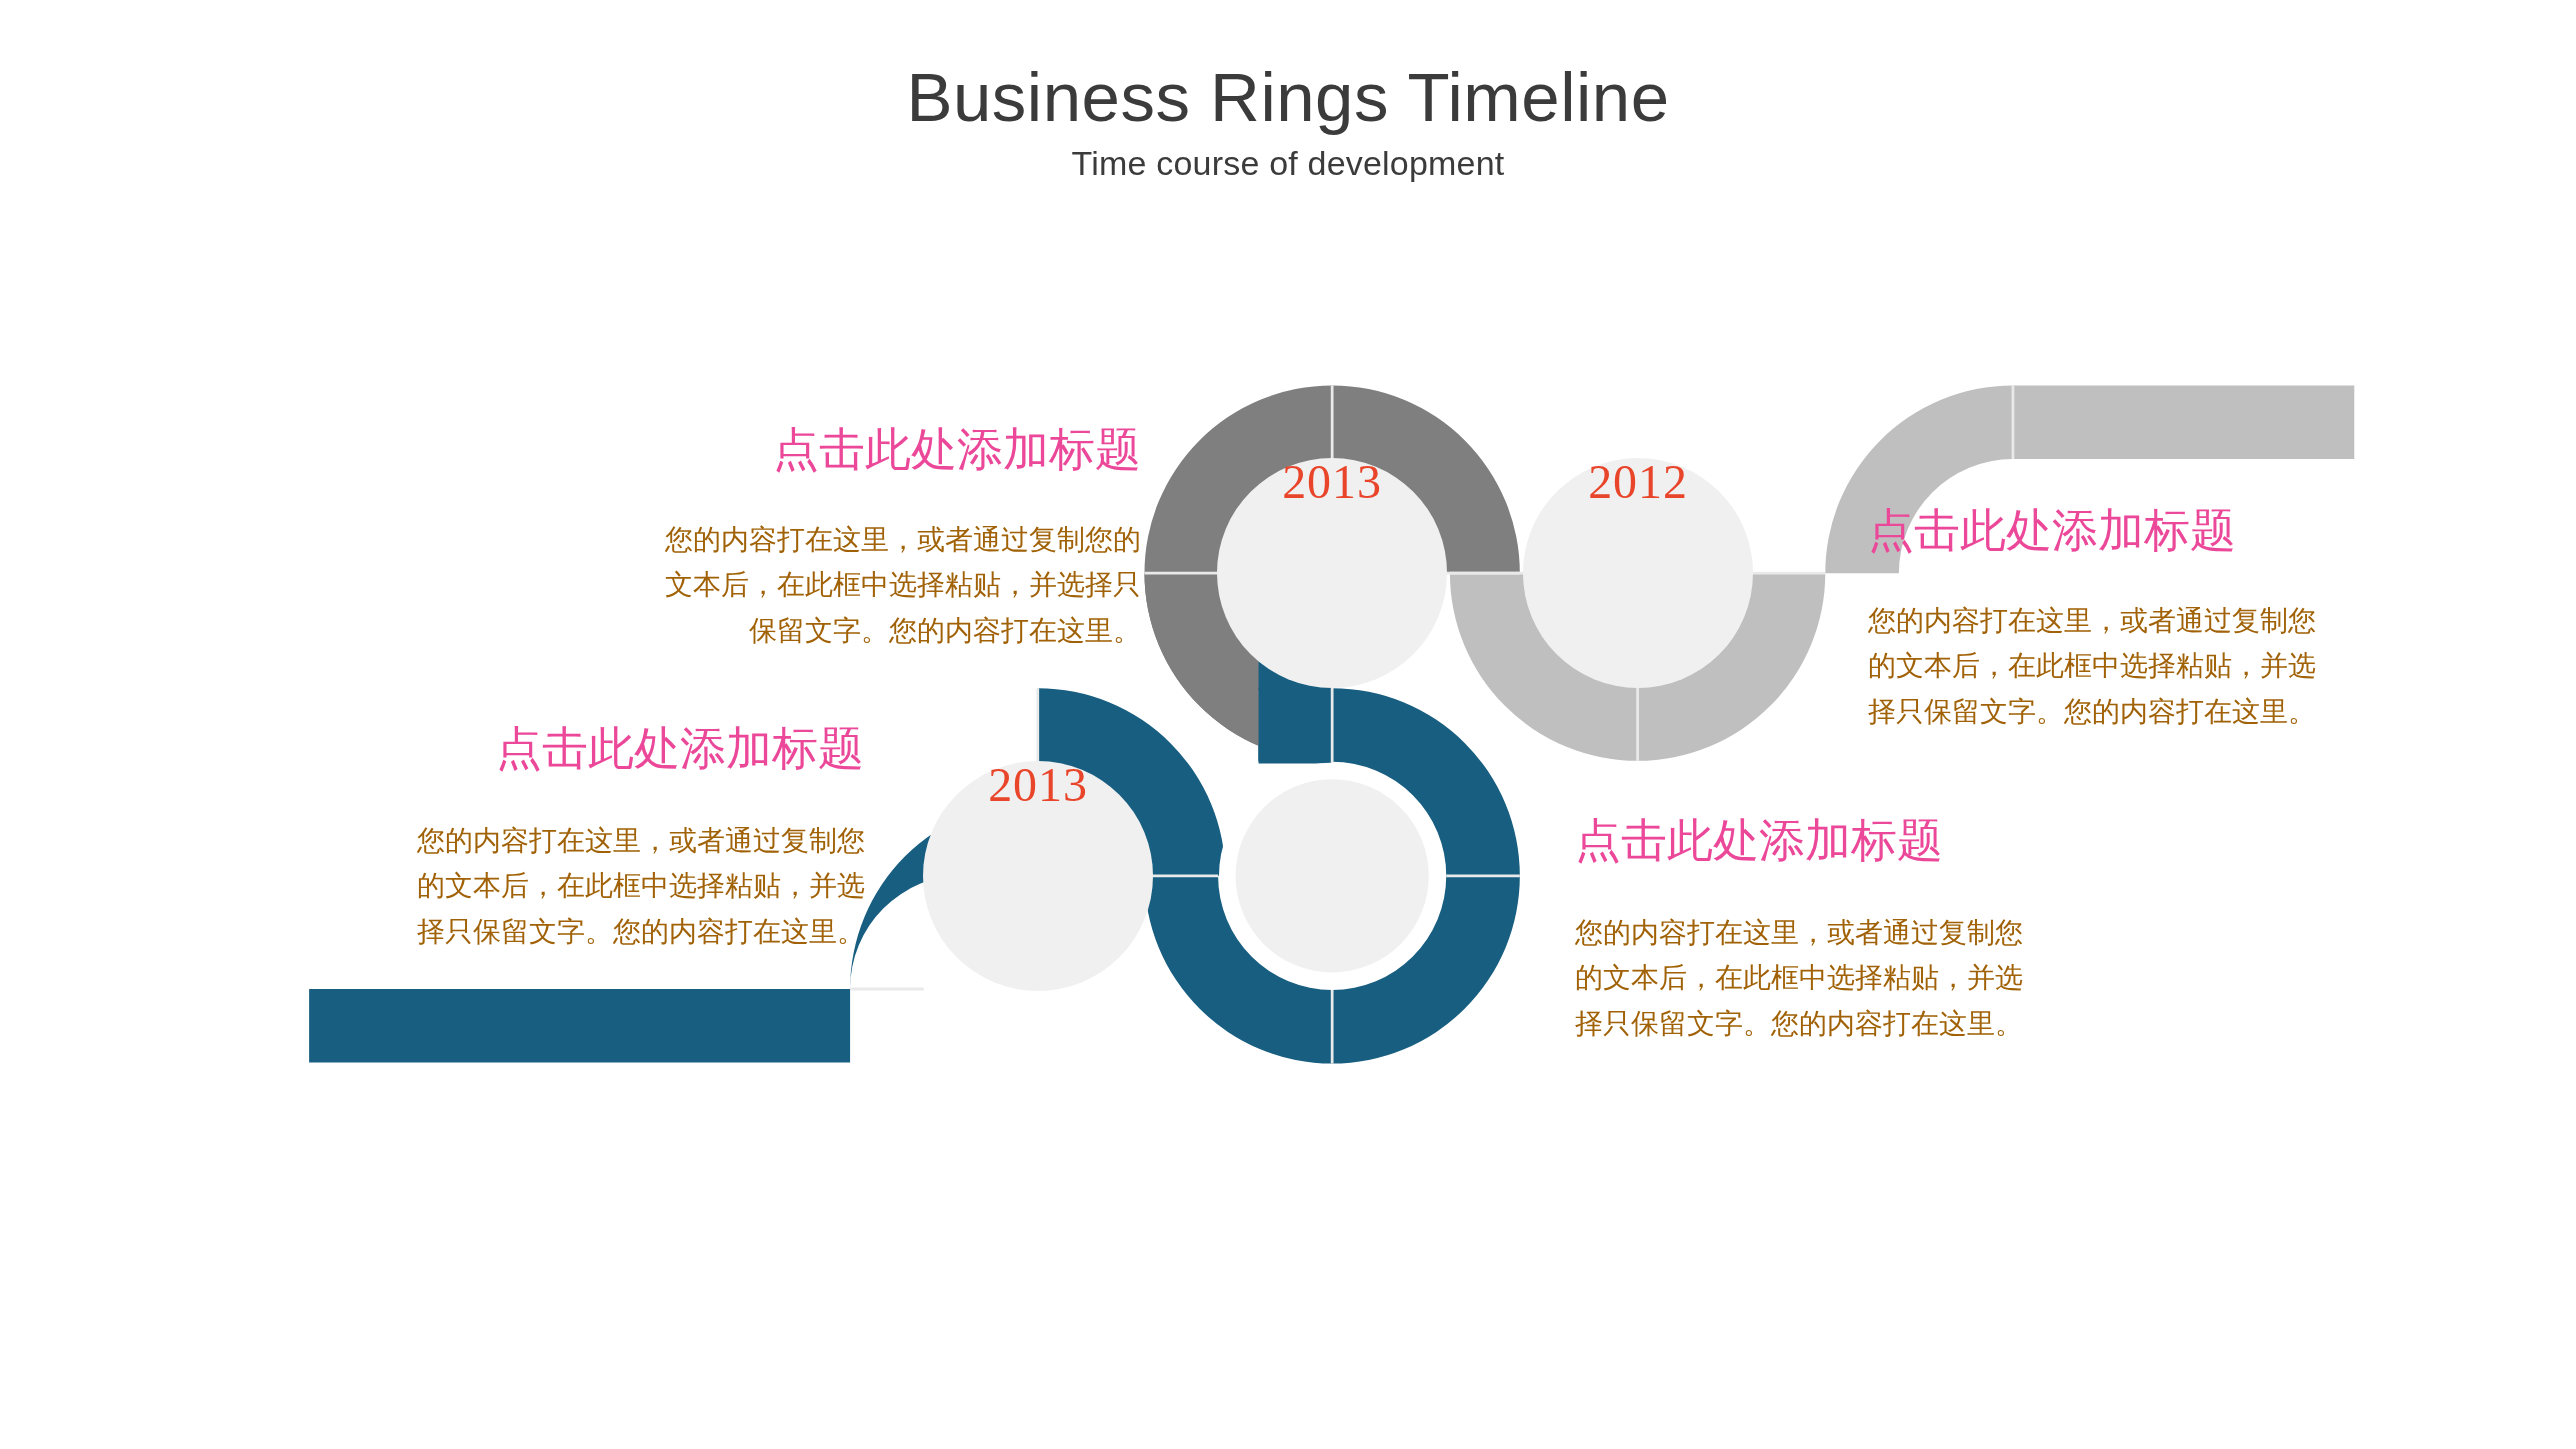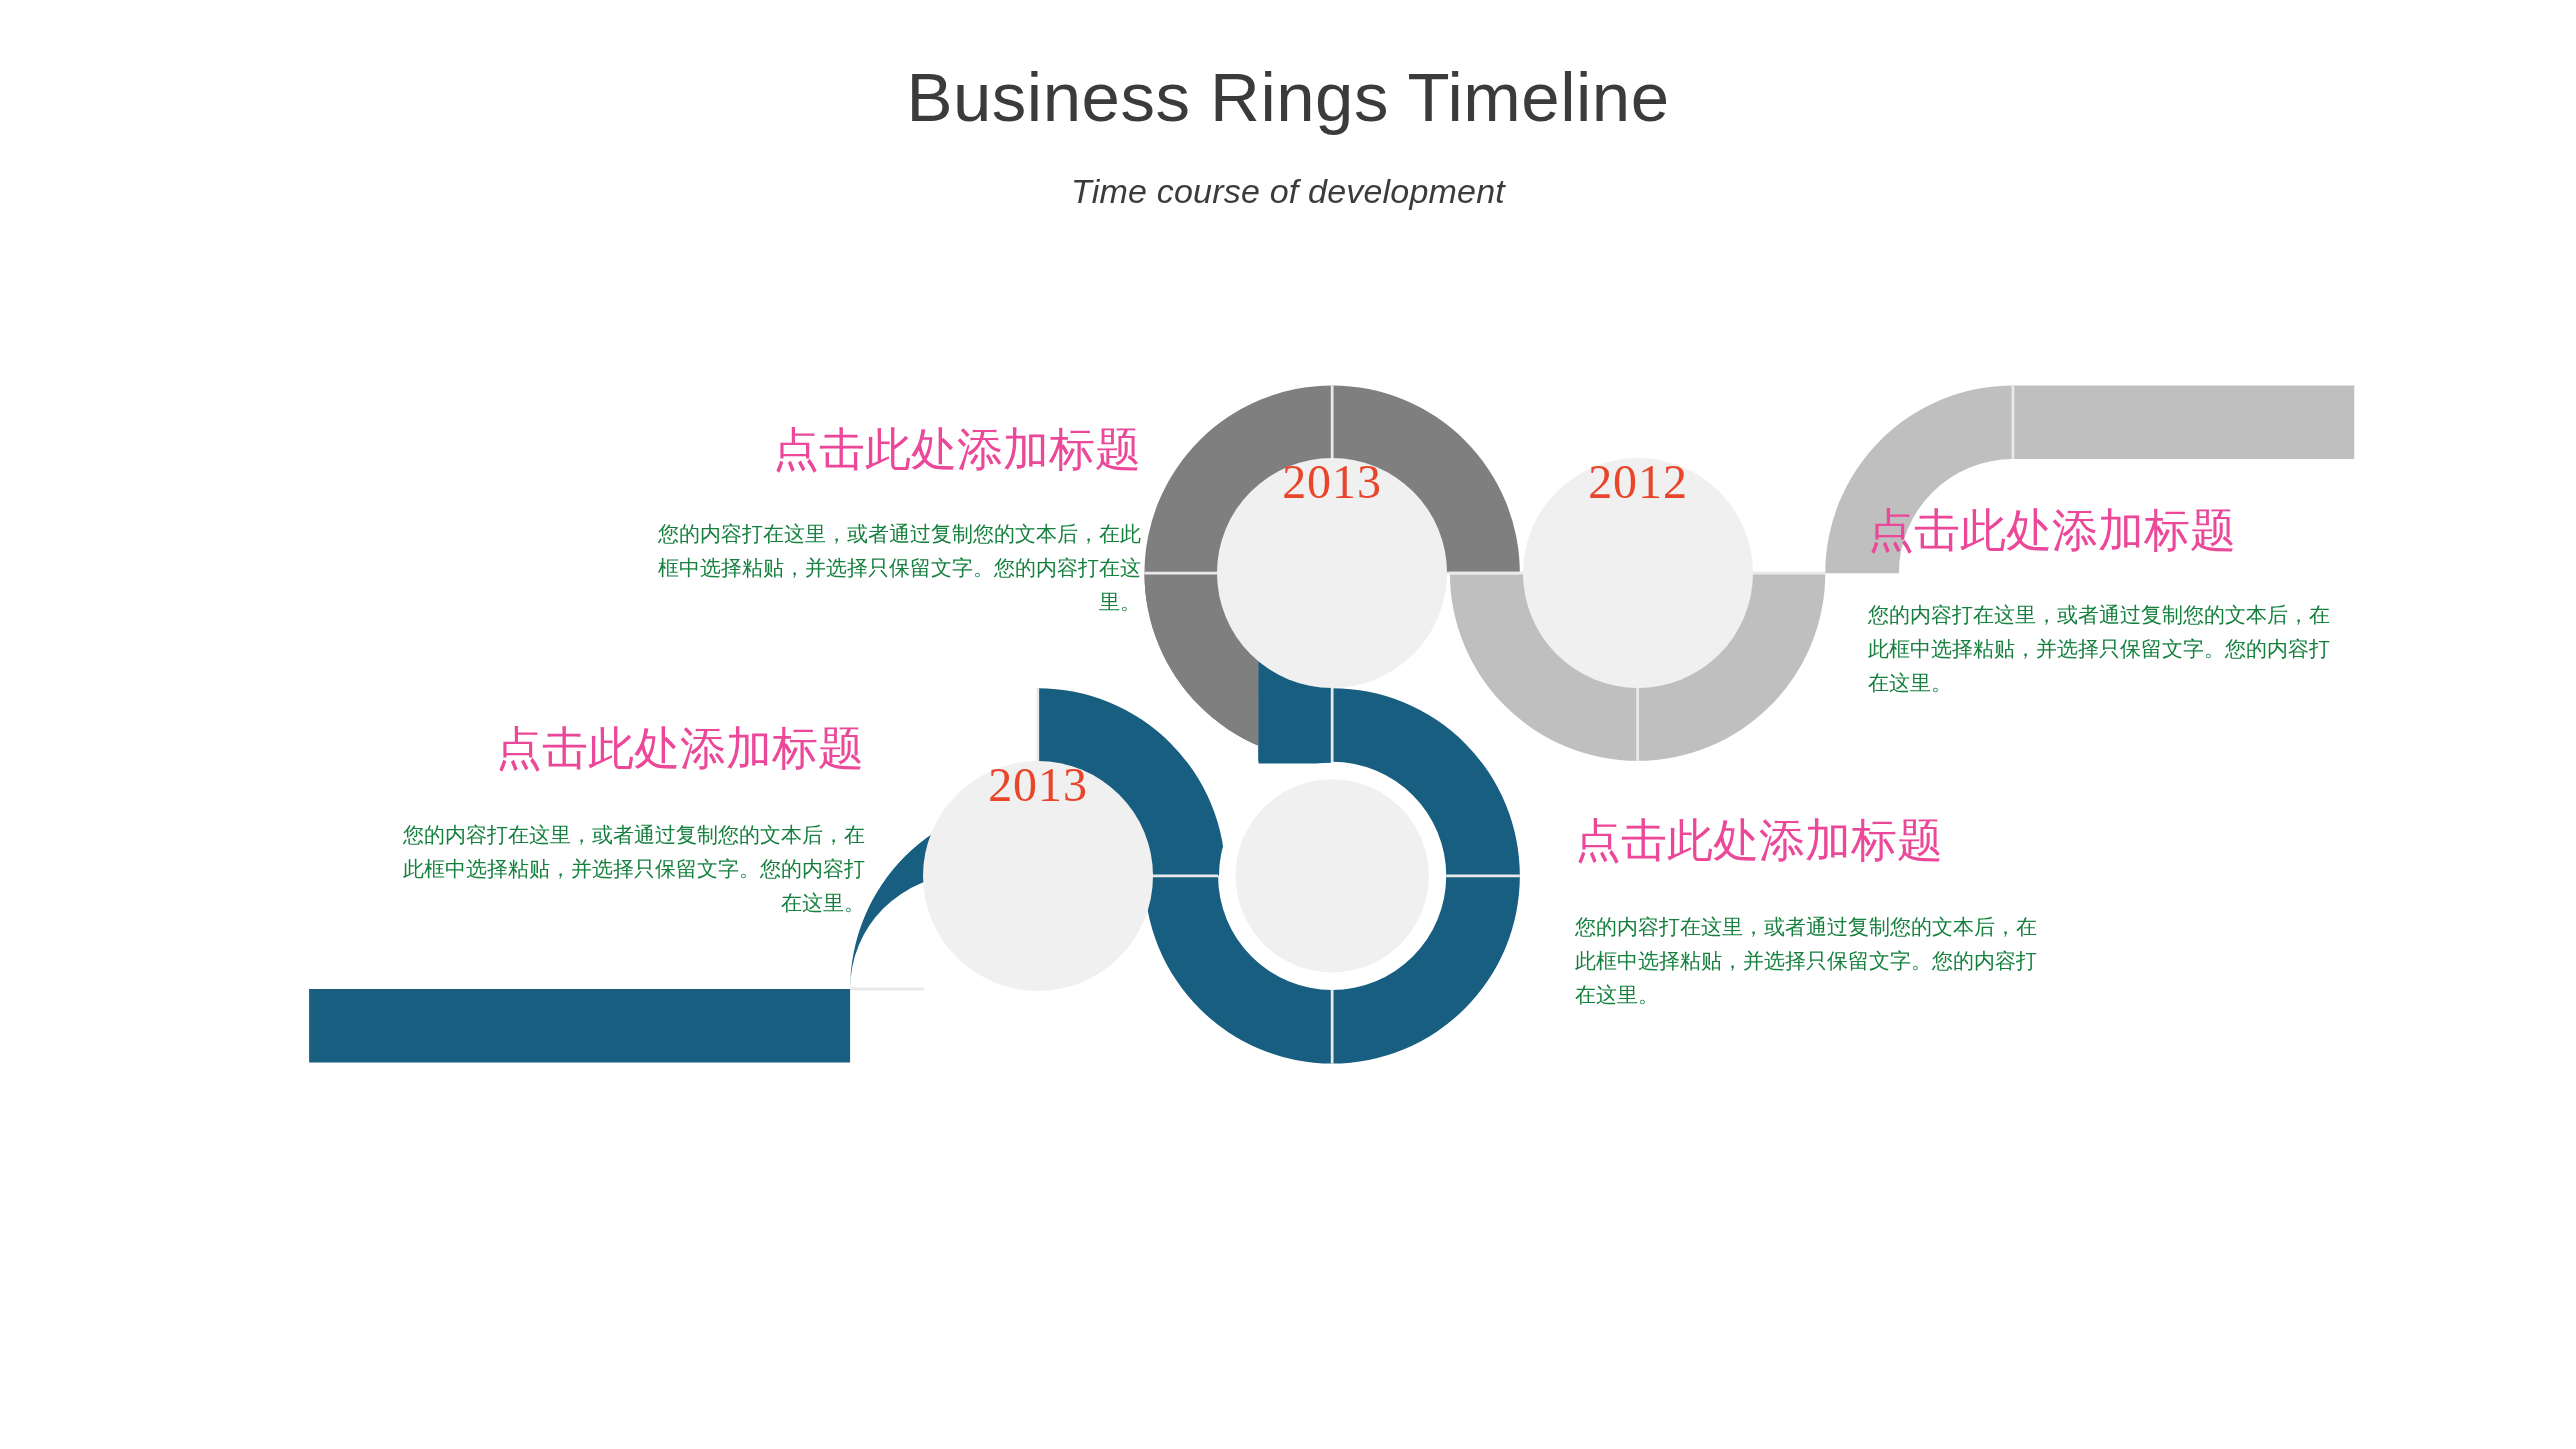--- a/index.html
+++ b/index.html
@@ -11,22 +11,21 @@
   #slide{position:absolute;left:0;top:0;width:2244px;height:1449px;background:#fff;}
 
   
   .hdr{position:absolute;left:0;top:0;width:2576px;text-align:center;}
   .hdr .title{
     font-size:69px;font-weight:400;color:#3b3b3b;letter-spacing:0.5px;
     line-height:1.0;margin-top:63px;
   }
   .hdr .subtitle{
     font-size:34px;font-weight:400;color:#3b3b3b;letter-spacing:0.2px;
-    margin-top:40px;
-    font-style:italic;
+    margin-top:12px;
   }
 
   
   #ribbon{position:absolute;left:0;top:0;width:2576px;height:1449px;}
 
   
   .yeardisc{
     position:absolute;width:230px;height:230px;border-radius:50%;
     display:flex;align-items:flex-start;justify-content:center;
     background:#f0f0f0;
@@ -36,21 +35,21 @@
     font-size:48px;color:#e8452a;letter-spacing:0.9px;line-height:1;
   }
 
   
   .block{position:absolute;}
   .block .b-title{
     font-size:46px;color:#ec4899;font-weight:400;line-height:1.15;
     white-space:nowrap;
   }
   .block .b-body{
-    font-size:21px;color:#15803d;line-height:1.62;font-weight:400;
+    font-size:28px;color:#a16207;line-height:1.62;font-weight:400;
   }
   .ta-right{text-align:right;}
   .ta-left{text-align:left;}
 
   
   #blk-2013{left:460px;top:423px;width:681px;}
   #blk-2013 .b-body{margin-top:41px;width:488px;margin-left:193px;}
 
   #blk-2012{left:1868px;top:504px;width:681px;}
   #blk-2012 .b-body{margin-top:41px;width:469px;}

